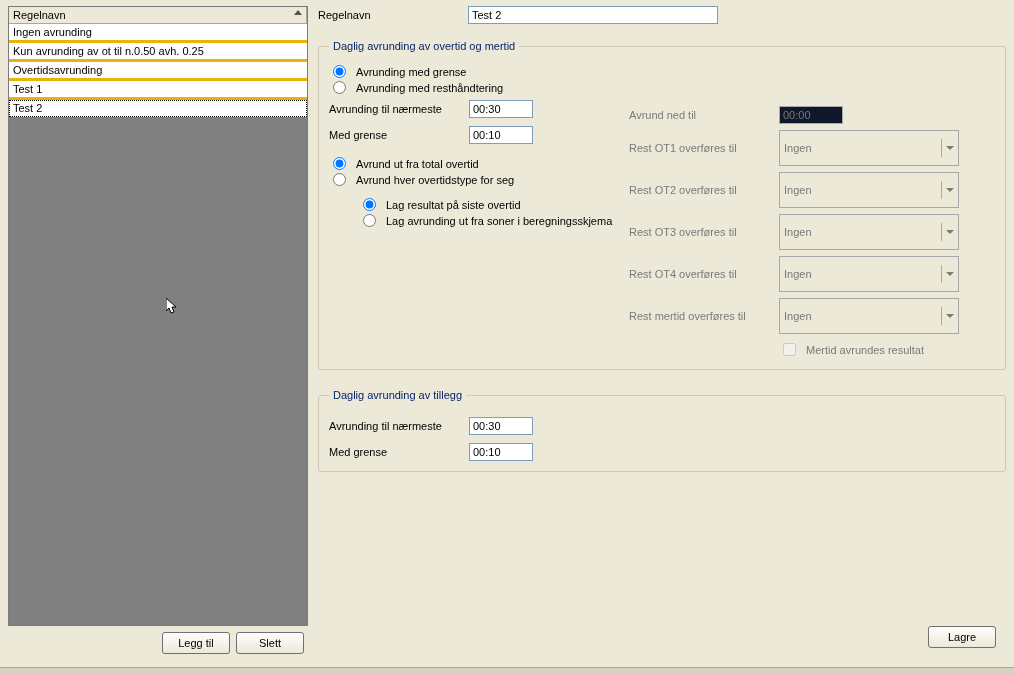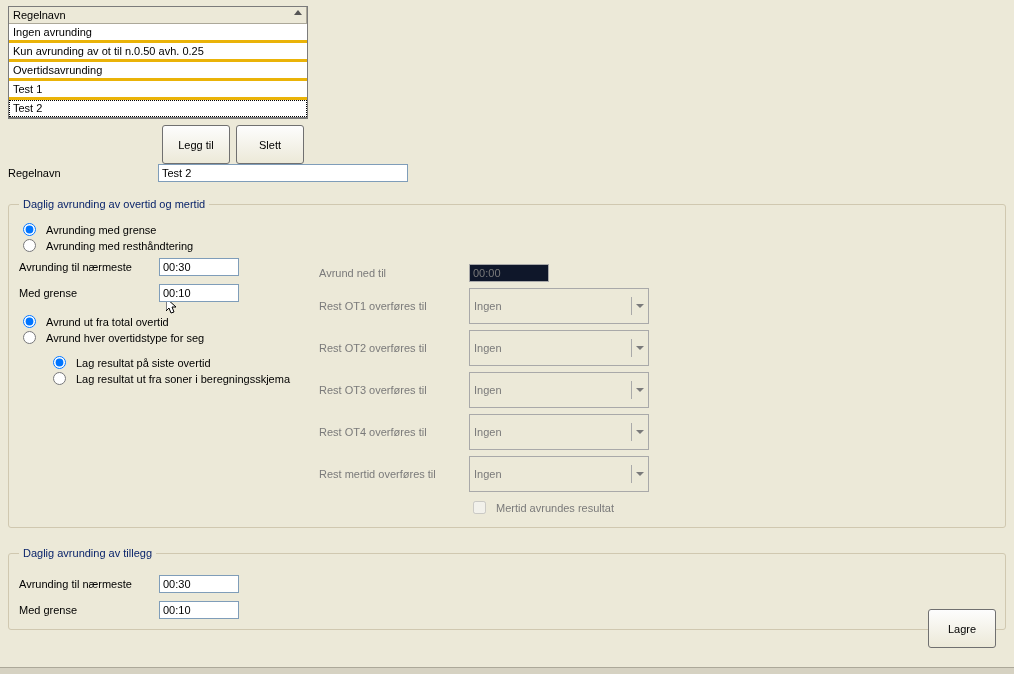--- a/index.html
+++ b/index.html
@@ -8,21 +8,21 @@
     font-family: Tahoma, Arial, sans-serif;
     font-size: 11px;
     color: #000;
     background: #ece9d8;
     width: 1014px;
     height: 674px;
     overflow: hidden;
   }
   .app {
     display: flex;
-    flex-direction: column;
+    flex-direction: row;
     width: 100%;
     height: 660px;
     box-sizing: border-box;
     padding: 6px 8px;
   }
   
   .left-panel {
     width: 300px;
     display: flex;
     flex-direction: column;
@@ -98,28 +98,28 @@
   input[type="text"] {
     height: 18px;
     border: 1px solid #7f9db9;
     padding: 0 3px;
     font-family: inherit;
     font-size: 11px;
     color: #000;
     background: #fff;
     box-sizing: border-box;
   }
-  input[type="text"].small { width: 80px; }
+  input[type="text"].small { width: 64px; }
   input[type="text"].disabled {
     background: #0f172a;
     color: #7a7a7a;
     border-color: #a9a9a9;
   }
   button {
-    height: 39px;
+    height: 22px;
     min-width: 68px;
     padding: 0 10px;
     font-family: inherit;
     font-size: 11px;
     border: 1px solid #707070;
     border-radius: 3px;
     background: linear-gradient(#fdfdfd, #ece9d8);
     cursor: pointer;
   }
 
@@ -300,21 +300,21 @@
 
           <div style="height:6px"></div>
 
           <div class="sub-indent">
             <div class="radio-row">
               <input type="radio" name="result" checked="" style="">
               <label>Lag resultat på siste overtid</label>
             </div>
             <div class="radio-row">
               <input type="radio" name="result" style="">
-              <label>Lag resultat ut fra soner i beregningsskjema</label>
+              <label>Lag avrunding ut fra soner i beregningsskjema</label>
             </div>
           </div>
 
         </div>
 
         <div class="col-right">
           <div style="height:44px"></div>
           <div class="form-grid-right">
             <label class="disabled-label">Avrund ned til</label>
             <input type="text" class="small disabled" disabled="" value="00:00" style="">

